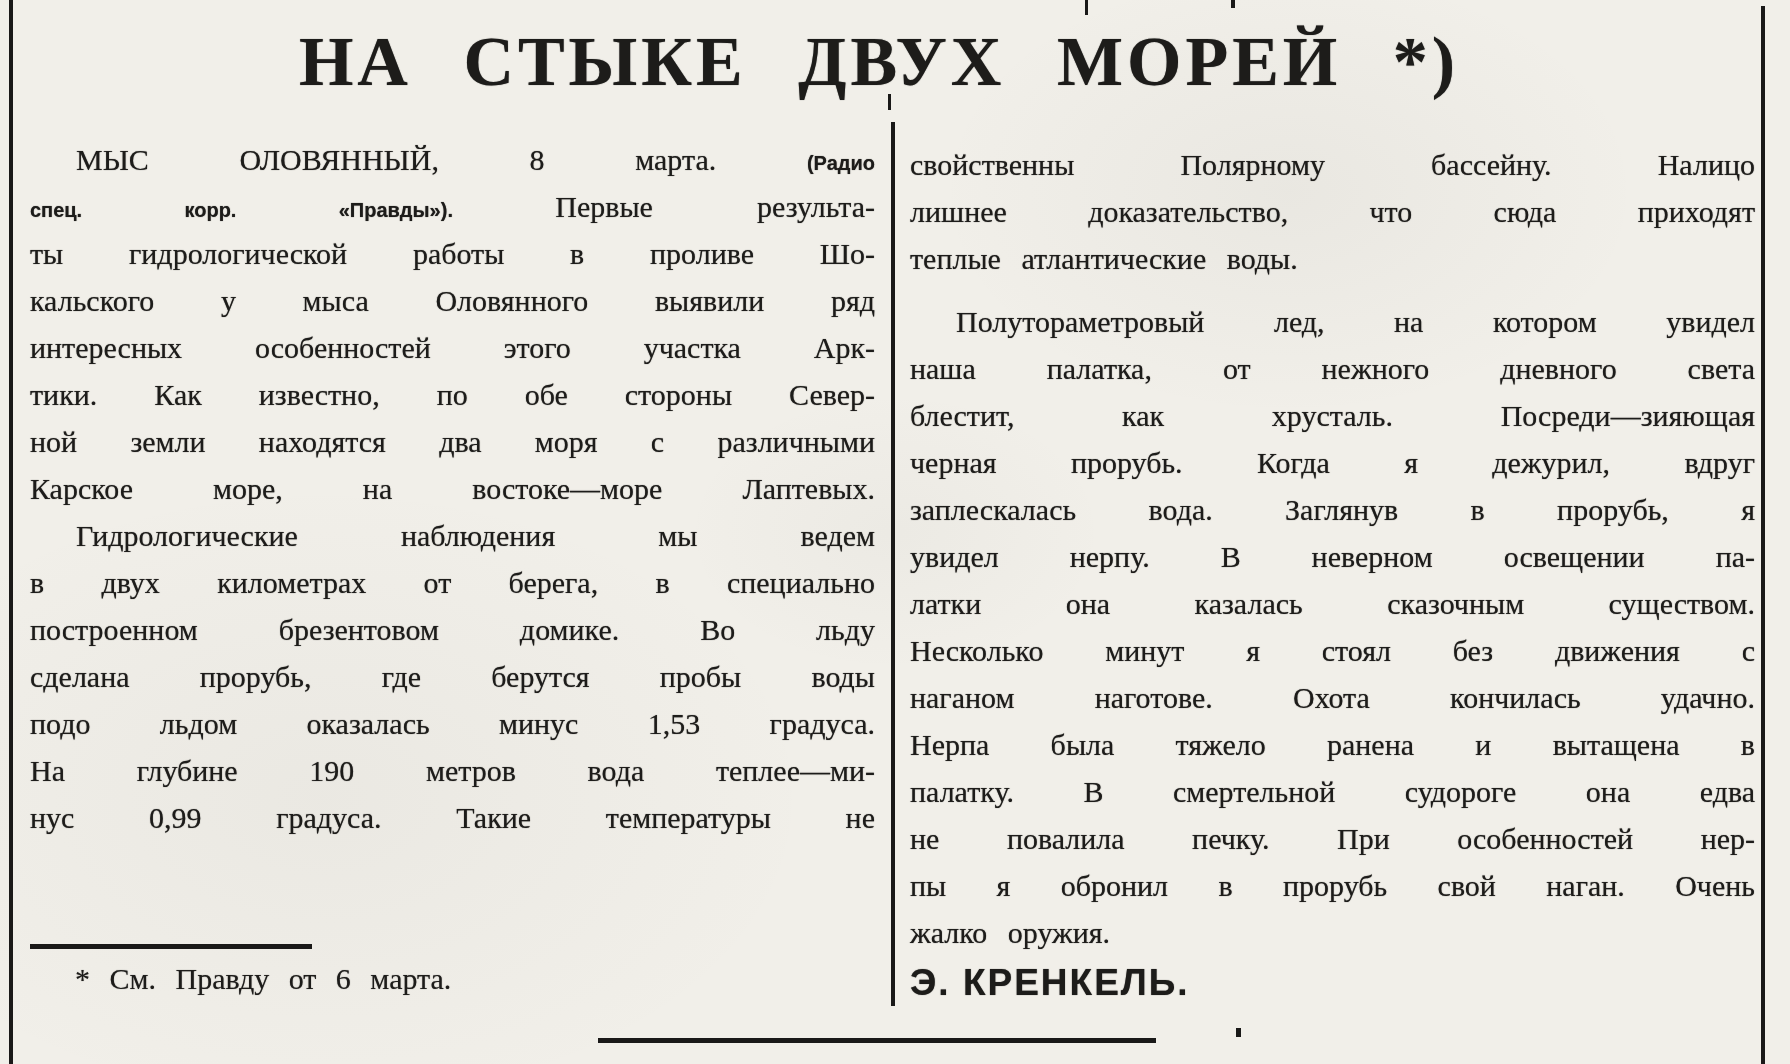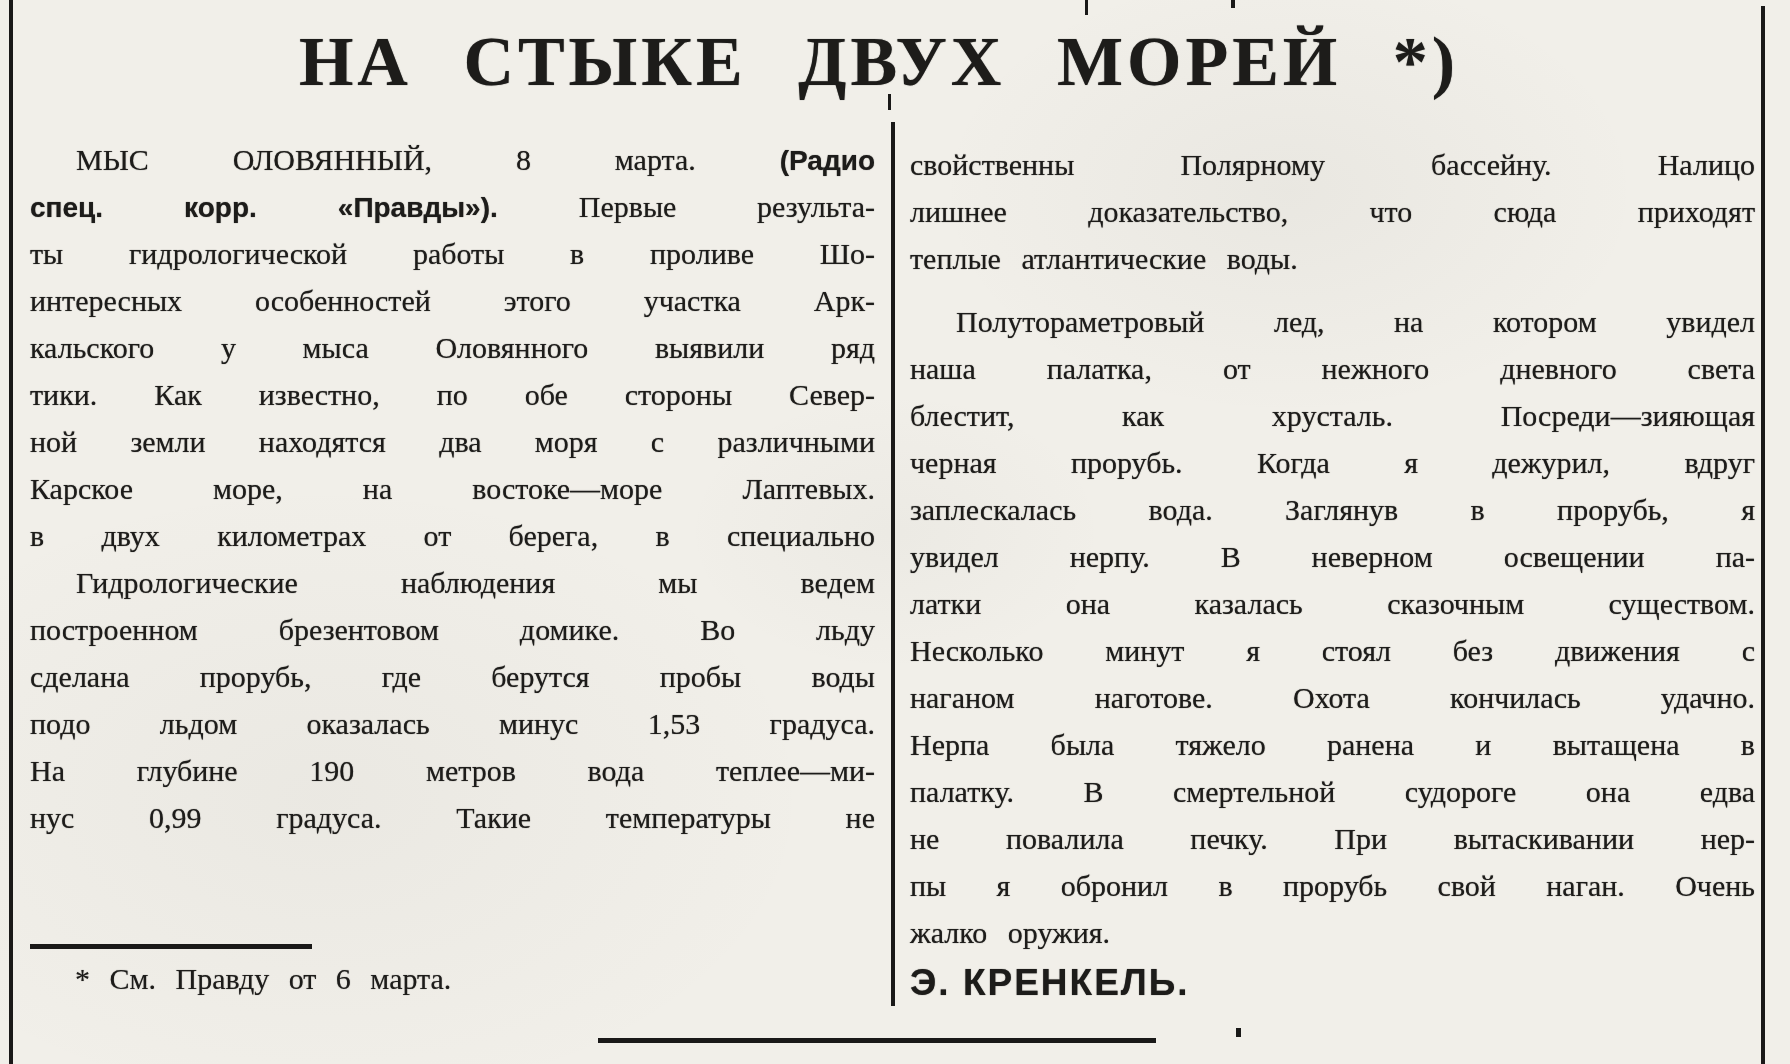--- a/index.html
+++ b/index.html
@@ -59,21 +59,21 @@
     line-height: 47px;
     text-align: justify;
     text-align-last: justify;
     text-justify: inter-word;
   }
   .tline.indent { text-indent: 46px; }
   .tline.gap    { margin-top: 16px; }
   .tline.short  { text-align-last: left; word-spacing: 13px; }
 
   .seg-bserif { font-weight: 400; }
-  .seg-bsans  { font-family: "Liberation Sans", sans-serif; font-weight: 700; font-size: 28px; }
+  .seg-bsans  { font-family: "Liberation Sans", sans-serif; font-weight: 700; font-size: 20px; }
 
   .footnote {
     position: absolute;
     left: 30px; top: 962px;
     width: 845px;
     font-size: 30px;
     word-spacing: 12px;
     text-indent: 45px;
     filter: blur(0.45px);
     text-shadow: 0 0 1px rgba(25,24,22,.6);
@@ -101,27 +101,27 @@
   <div class="rule divider-tick"></div>
   <div class="rule tick-1"></div>
   <div class="rule tick-2"></div>
 
   <h1 class="headline">НА СТЫКЕ ДВУХ МОРЕЙ *)</h1>
 
   <div class="col col-left">
       <div class="tline indent"><span class="seg-bserif">МЫС ОЛОВЯННЫЙ, </span><span>8 марта. </span><span class="seg-bsans">(Радио</span></div>
       <div class="tline"><span class="seg-bsans">спец. корр. «Правды»). </span><span>Первые результа-</span></div>
       <div class="tline"><span>ты гидрологической работы в проливе Шо-</span></div>
+      <div class="tline"><span>кальского у мыса Оловянного выявили ряд</span></div>
       <div class="tline"><span>интересных особенностей этого участка Арк-</span></div>
-      <div class="tline"><span>кальского у мыса Оловянного выявили ряд</span></div>
       <div class="tline"><span>тики. Как известно, по обе стороны Север-</span></div>
       <div class="tline"><span>ной земли находятся два моря с различными</span></div>
       <div class="tline"><span>Карское море, на востоке—море Лаптевых.</span></div>
+      <div class="tline indent"><span>Гидрологические наблюдения мы ведем</span></div>
       <div class="tline"><span>в двух километрах от берега, в специально</span></div>
-      <div class="tline indent"><span>Гидрологические наблюдения мы ведем</span></div>
       <div class="tline"><span>построенном брезентовом домике. Во льду</span></div>
       <div class="tline"><span>сделана прорубь, где берутся пробы воды</span></div>
       <div class="tline"><span>подо льдом оказалась минус 1,53 градуса.</span></div>
       <div class="tline"><span>На глубине 190 метров вода теплее—ми-</span></div>
       <div class="tline"><span>нус 0,99 градуса. Такие температуры не</span></div>
     </div>
   <div class="col col-right">
       <div class="tline"><span>свойственны Полярному бассейну. Налицо</span></div>
       <div class="tline"><span>лишнее доказательство, что сюда приходят</span></div>
       <div class="tline short"><span>теплые атлантические воды.</span></div>
@@ -129,21 +129,21 @@
       <div class="tline"><span>наша палатка, от нежного дневного света</span></div>
       <div class="tline"><span>блестит, как хрусталь. Посреди—зияющая</span></div>
       <div class="tline"><span>черная прорубь. Когда я дежурил, вдруг</span></div>
       <div class="tline"><span>заплескалась вода. Заглянув в прорубь, я</span></div>
       <div class="tline"><span>увидел нерпу. В неверном освещении па-</span></div>
       <div class="tline"><span>латки она казалась сказочным существом.</span></div>
       <div class="tline"><span>Несколько минут я стоял без движения с</span></div>
       <div class="tline"><span>наганом наготове. Охота кончилась удачно.</span></div>
       <div class="tline"><span>Нерпа была тяжело ранена и вытащена в</span></div>
       <div class="tline"><span>палатку. В смертельной судороге она едва</span></div>
-      <div class="tline"><span>не повалила печку. При вытаскивании нер-</span></div>
+      <div class="tline"><span>не повалила печку. При особенностей нер-</span></div>
       <div class="tline"><span>пы я обронил в прорубь свой наган. Очень</span></div>
       <div class="tline short"><span>жалко оружия.</span></div>
     </div>
 
   <div class="rule footnote-rule"></div>
   <div class="footnote">* См. Правду от 6 марта.</div>
 
   <div class="signature">Э. КРЕНКЕЛЬ.</div>
 
   <div class="rule bottom-rule"></div>

